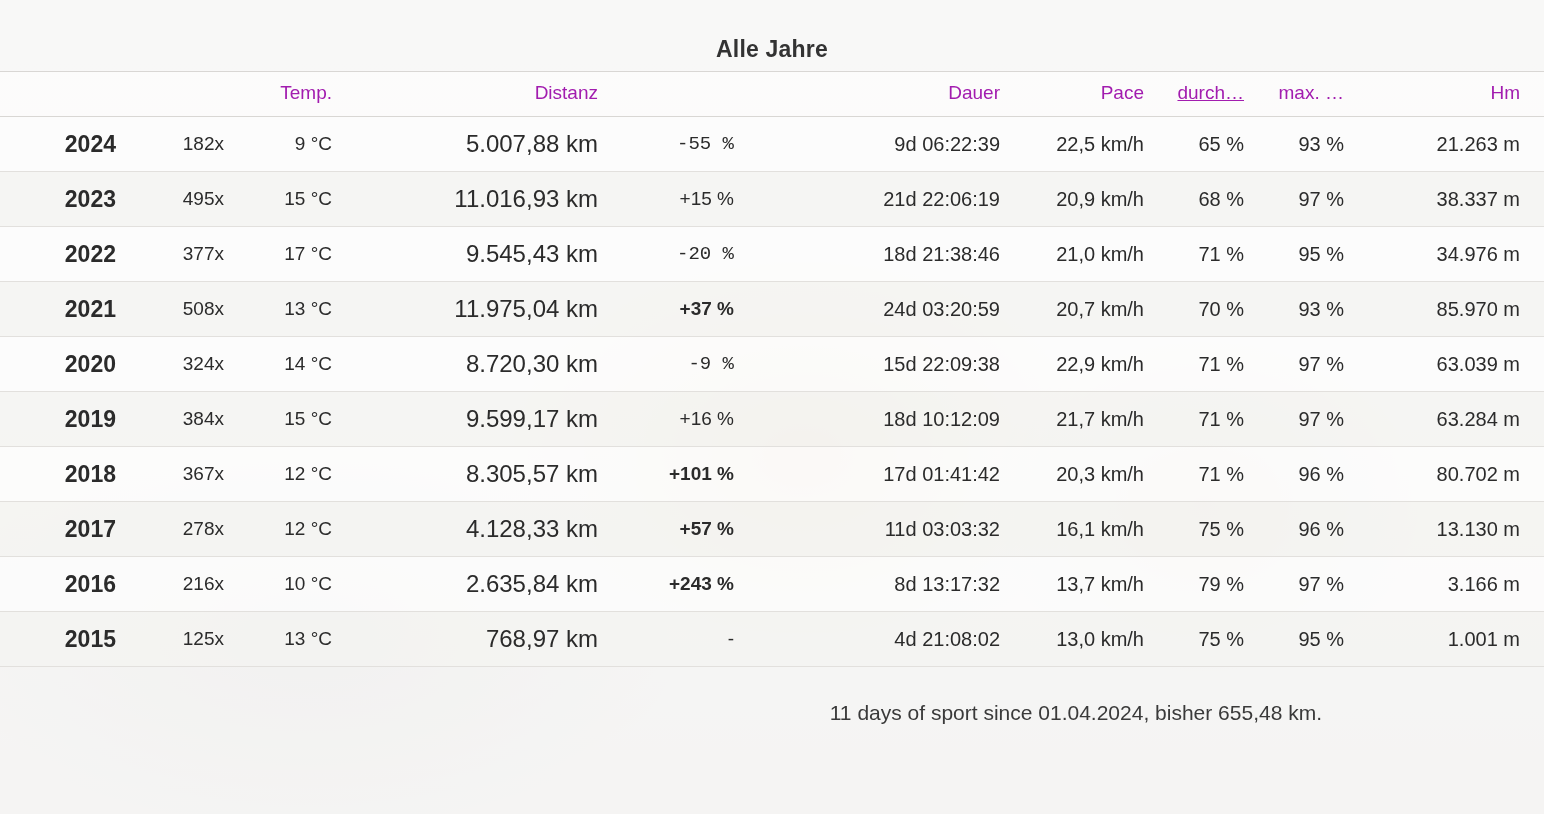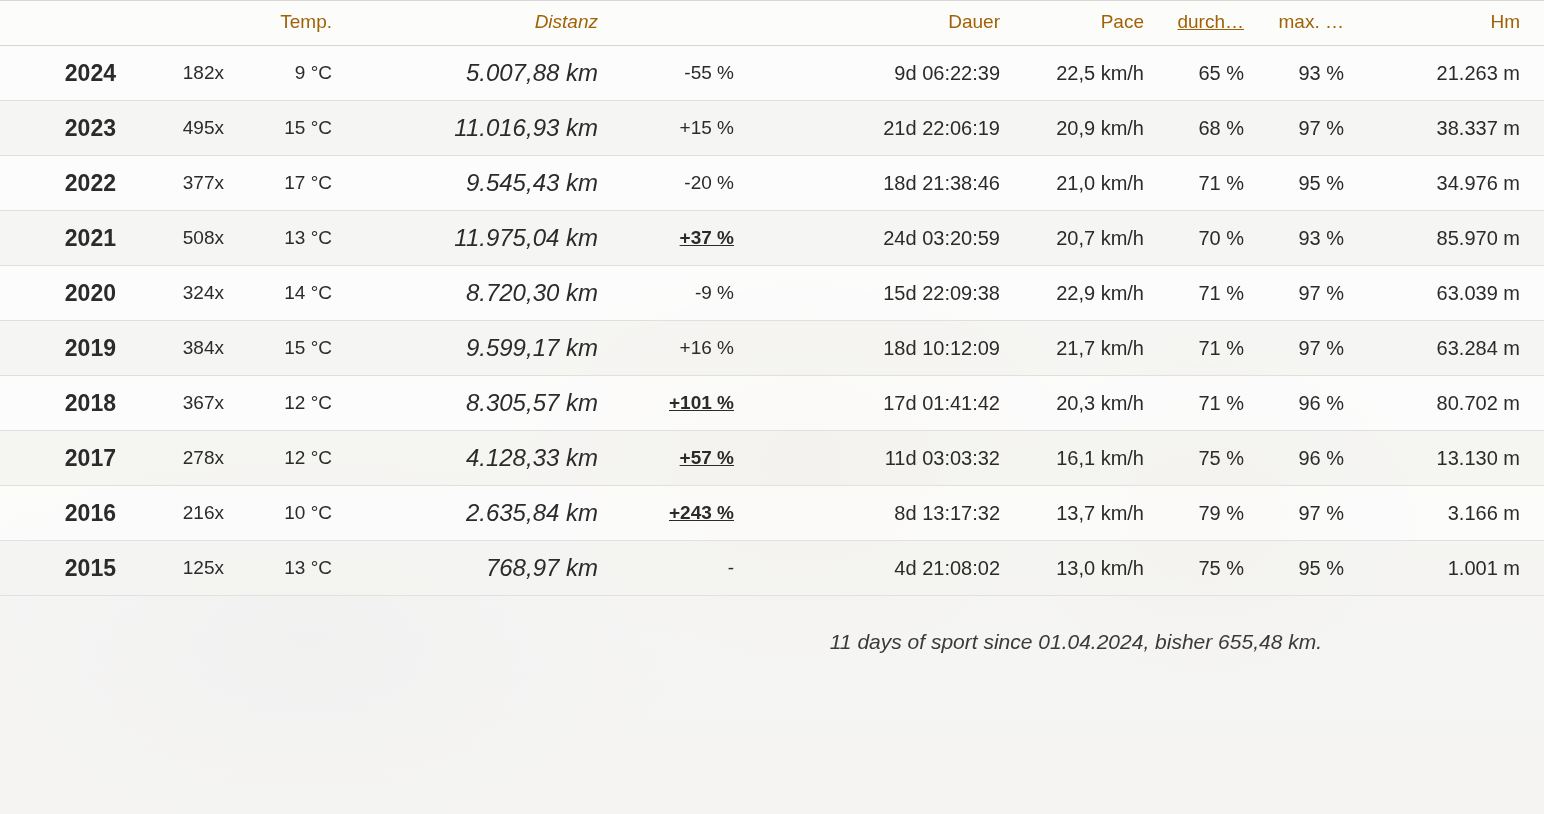--- a/index.html
+++ b/index.html
@@ -47,21 +47,21 @@
   }
   table.stats {
     width: 100%;
     border-collapse: collapse;
     table-layout: fixed;
     font-size: 21px;
   }
   table.stats thead th {
     font-weight: normal;
     font-size: 19px;
-    color: #a16207;
+    color: #a21caf;
     padding: 10px 8px 12px 8px;
     border-top: 1px solid #d9d7d4;
     border-bottom: 1px solid #d9d7d4;
     background: rgba(255,255,255,0.55);
     white-space: nowrap;
     overflow: hidden;
   }
   table.stats tbody td {
     padding: 13px 8px;
     border-bottom: 1px solid #e2e0dd;
@@ -69,56 +69,56 @@
     overflow: hidden;
     color: #2b2b2b;
   }
   table.stats tbody tr:nth-child(odd) { background: rgba(255,255,255,0.62); }
   table.stats tbody tr:nth-child(even) { background: rgba(244,243,241,0.62); }
 
   
   .c-year   { width: 108px; text-align: right;  padding-left: 8px !important; font-weight: bold; font-size: 23px; color: #1f1f1f; }
   .c-count  { width: 92px;  text-align: right; font-size: 19px; color: #444; }
   .c-temp   { width: 92px;  text-align: right; font-size: 19px; color: #3a3a3a; }
-  .c-dist   { width: 250px; text-align: right; font-size: 24px; font-style: italic; }
+  .c-dist   { width: 250px; text-align: right; font-size: 24px; }
   .c-delta  { width: 120px; text-align: right; font-size: 19px; }
   .c-dur    { width: 250px; text-align: right; font-size: 20px; }
   .c-pace   { width: 128px; text-align: right; font-size: 20px; }
   .c-avg    { width: 84px;  text-align: right; font-size: 20px; }
   .c-max    { width: 84px;  text-align: right; font-size: 20px; }
   .c-hm     { width: 160px; text-align: right; font-size: 20px; }
   .c-energy { width: 186px; text-align: right; font-size: 20px; padding-right: 18px !important; }
 
   thead .c-temp, thead .c-dist, thead .c-dur, thead .c-pace,
   thead .c-avg, thead .c-max, thead .c-hm, thead .c-energy { text-align: right; }
   thead .c-avg { text-align: right; text-decoration: underline; }
   thead .c-year, thead .c-count, thead .c-delta { text-align: left; }
 
-  .delta-strong { color: #c0392b; font-weight: bold; text-decoration: underline; }
+  .delta-strong { color: #c0392b; font-weight: bold; }
   .delta-mid    { color: #d9756a; }
-  .delta-neg    { color: #b9b6b2; }
+  .delta-neg    { color: #b9b6b2; font-family: Liberation Mono, monospace; }
   .delta-none   { color: #c9c6c2; }
 
   .footer-note {
     text-align: right;
-    font-style: italic;
     font-size: 21px;
     color: #3a3a3a;
     padding: 34px 222px 0 0;
     margin-left: 28px;
   }
 </style>
 </head>
 <body>
 
 <div class="backdrop"></div>
 <div class="overlay"></div>
 
 <div class="page">
 
+  <div class="title">Alle Jahre</div>
 
   <table class="stats">
     <thead>
       <tr>
         <th class="c-year"></th>
         <th class="c-count"></th>
         <th class="c-temp">Temp.</th>
         <th class="c-dist">Distanz</th>
         <th class="c-delta"></th>
         <th class="c-dur">Dauer</th>

